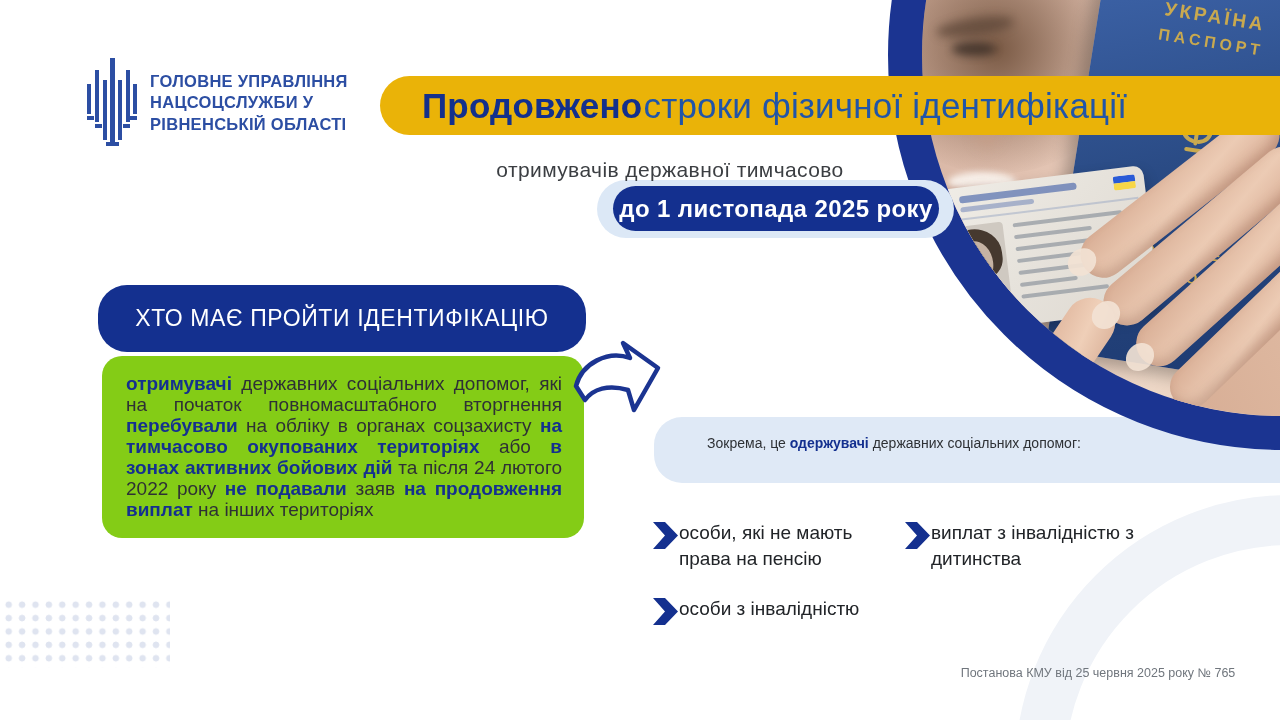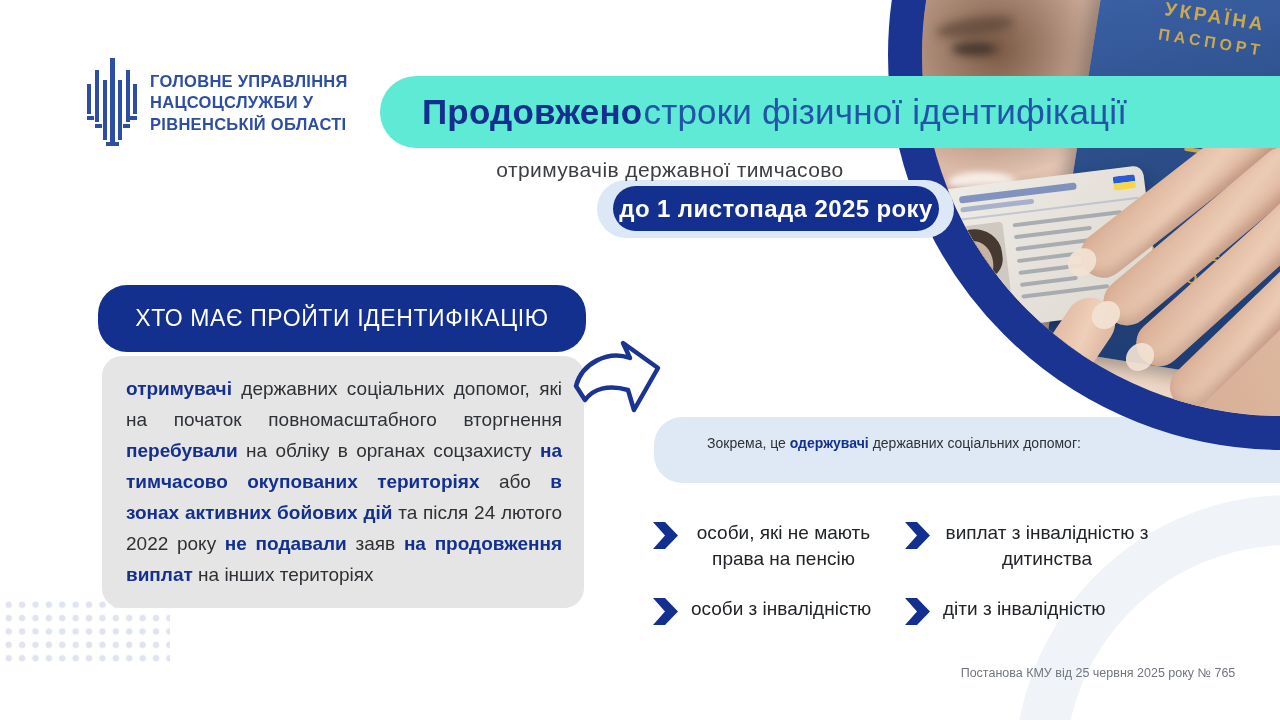--- a/index.html
+++ b/index.html
@@ -61,47 +61,47 @@
   .f4{left:312px;top:521px;width:42px;height:220px;transform:rotate(46deg);}
   .thumb{left:118px;top:596px;width:50px;height:140px;border-radius:26px;transform:rotate(34deg);
          background:linear-gradient(80deg,#dcb097 0%,#efcfb8 60%,#dcb49c 100%);}
   .palm{left:246px;top:616px;width:330px;height:230px;border-radius:50%;
         background:linear-gradient(60deg,#d3a88f,#e8c6af);}
   .nail{position:absolute;width:26px;height:30px;border-radius:50%;background:#f2e2d4;opacity:.92;}
   .n1{left:147px;top:553px;transform:rotate(50deg);}
   .n2{left:171px;top:606px;transform:rotate(48deg);}
   .n3{left:205px;top:648px;transform:rotate(46deg);}
   
-  .title-band{position:absolute;left:380px;top:76px;width:900px;height:72px;background:#5eead4;
+  .title-band{position:absolute;left:380px;top:76px;width:900px;height:59px;background:#eab308;
               border-radius:36px 0 0 36px;z-index:5;display:flex;align-items:center;padding-left:42px;box-sizing:border-box;}
   .title-bold{font-size:35px;font-weight:800;color:#13308c;letter-spacing:.2px;}
   .title-rest{font-size:35px;font-weight:400;color:#2155a8;margin-left:1px;letter-spacing:.2px;}
   .subtitle{position:absolute;left:420px;top:158px;width:500px;text-align:center;font-size:21px;color:#3b3e42;
             letter-spacing:.4px;z-index:6;}
   .badge-outer{position:absolute;left:597px;top:180px;width:357px;height:58px;background:#dce8f6;border-radius:29px;z-index:5;}
   .badge-inner{position:absolute;left:613px;top:186px;width:326px;height:45px;background:#14308f;border-radius:23px;
                color:#fff;font-size:24px;font-weight:700;display:flex;align-items:center;justify-content:center;
                letter-spacing:.4px;z-index:6;}
   
   .who-pill{position:absolute;left:98px;top:285px;width:488px;height:67px;background:#14308f;border-radius:29px;
             color:#fff;display:flex;align-items:center;justify-content:center;font-size:23px;letter-spacing:.6px;z-index:4;}
-  .para-box{position:absolute;left:102px;top:356px;width:482px;box-sizing:border-box;background:#e5e5e5;border-radius:20px;
-            padding:17px 22px 18px 24px;font-size:19px;line-height:31px;color:#2e3135;text-align:justify;z-index:3;}
+  .para-box{position:absolute;left:102px;top:356px;width:482px;box-sizing:border-box;background:#84cc16;border-radius:20px;
+            padding:17px 22px 18px 24px;font-size:19px;line-height:21px;color:#2e3135;text-align:justify;z-index:3;}
   .seg-b{font-weight:700;color:#14308f;}
   .arrow{position:absolute;left:566px;top:336px;z-index:6;}
   
   .intro-box{position:absolute;left:654px;top:417px;width:626px;height:66px;background:#dfe9f6;
              border-radius:28px 0 0 28px;z-index:1;box-sizing:border-box;padding:7px 0 0 40px;}
   .intro-text{width:400px;font-size:14px;line-height:38px;color:#2e3135;text-align:center;}
   .list-col{position:absolute;top:520px;z-index:3;}
   .col-a{left:652px;width:248px;}
   .col-b{left:904px;width:260px;}
   .list-item{display:flex;align-items:flex-start;margin-bottom:24px;}
   .chev{flex:0 0 auto;margin-top:1px;}
-  .list-label{margin-left:12px;font-size:19px;line-height:26px;color:#212428;text-align:center;}
+  .list-label{font-size:19px;line-height:26px;color:#212428;}
   .la .list-label{max-width:185px;}
   .lb .list-label{max-width:208px;}
   
   .dots{position:absolute;left:0;top:596px;width:170px;height:72px;z-index:0;
         background-image:radial-gradient(circle,#dfe4f0 3px,rgba(223,228,240,0) 3.6px);
         background-size:13.4px 13.4px;background-position:2px 2px;}
   .faint-circle{position:absolute;left:1015px;top:495px;width:550px;height:550px;border-radius:50%;
                 border:50px solid #f0f3f8;z-index:0;box-sizing:border-box;}
   .footer-note{position:absolute;left:948px;top:666px;width:300px;text-align:center;font-size:12.5px;color:#70767d;z-index:3;}
 </style>
@@ -231,23 +231,17 @@
     </div>
   </div>
   <div class="list-col col-b lb" id="col-b">
     <div class="list-item">
       <svg class="chev" width="27" height="29" viewBox="0 0 27 29">
         <path d="M1,1 L13,1 L26,14.5 L13,28 L1,28 L13,14.5 Z" fill="#14308f"></path>
       </svg>
       <span class="list-label">виплат з інвалідністю з дитинства</span>
     </div>
 
-    <div class="list-item">
-      <svg class="chev" width="27" height="29" viewBox="0 0 27 29">
-        <path d="M1,1 L13,1 L26,14.5 L13,28 L1,28 L13,14.5 Z" fill="#14308f"></path>
-      </svg>
-      <span class="list-label">діти з інвалідністю</span>
-    </div>
   </div>
 
   <div class="footer-note">Постанова КМУ від 25 червня 2025 року № 765</div>
 
 </div>
 
 </body></html>

